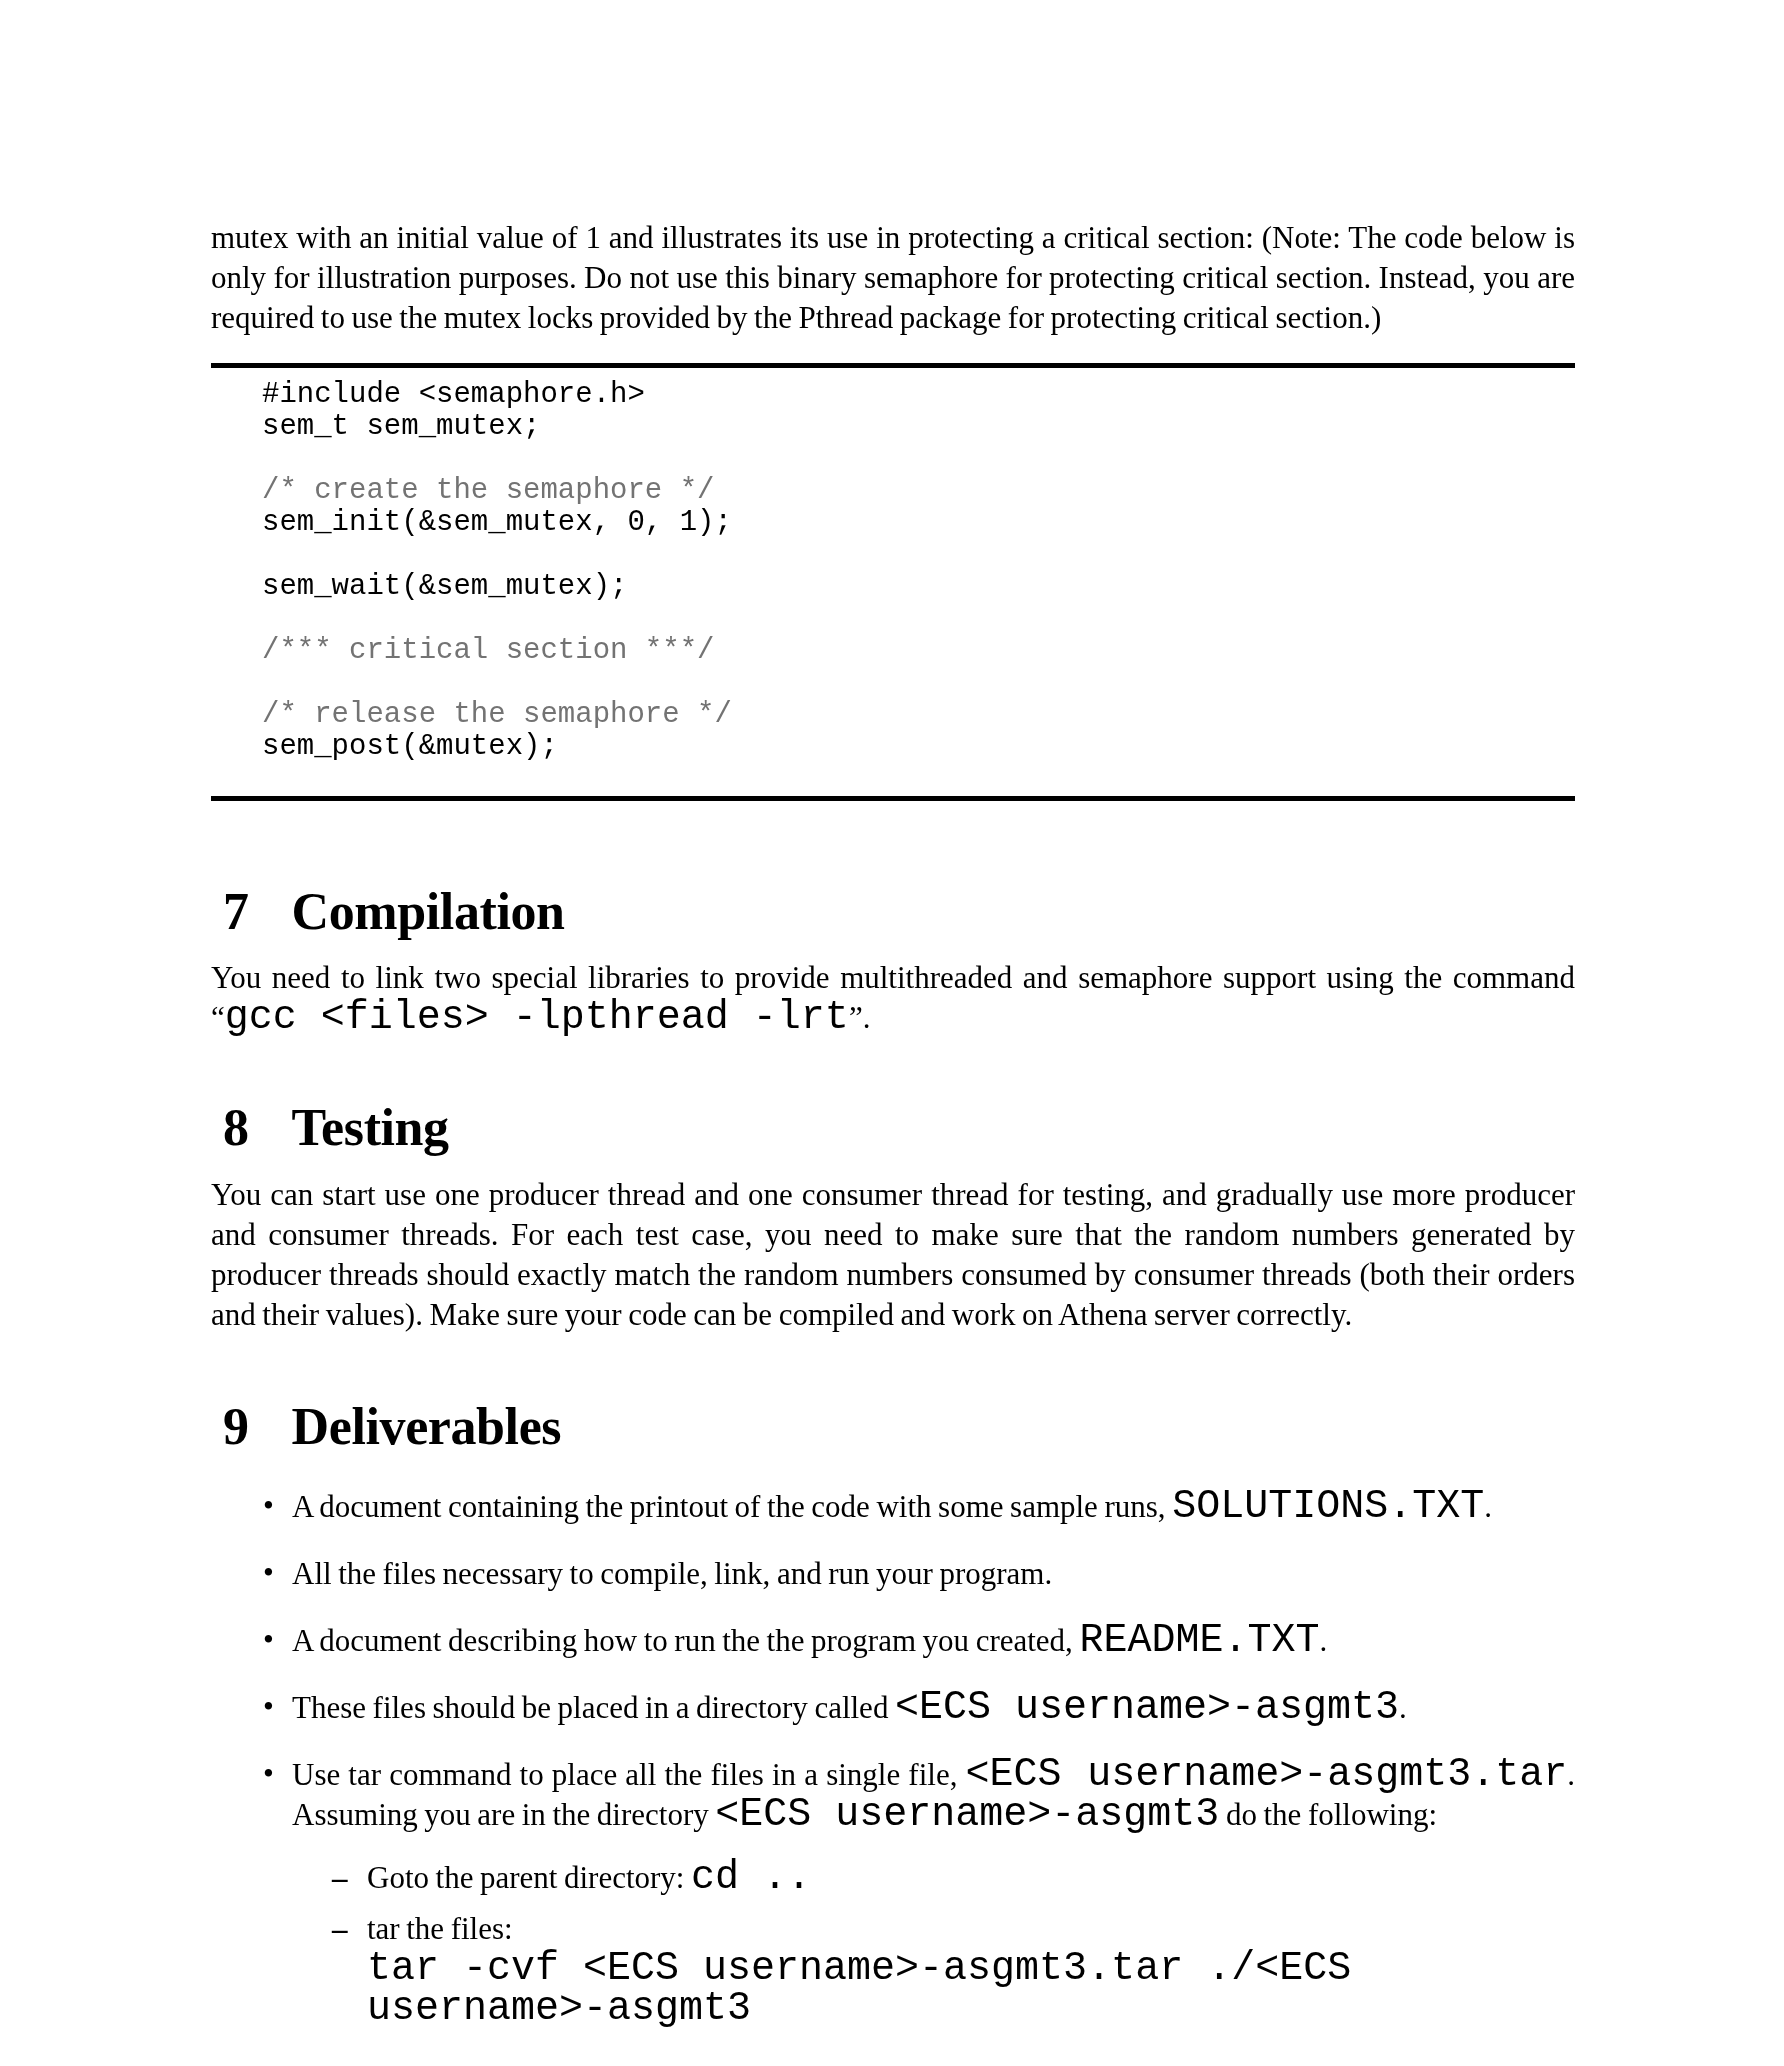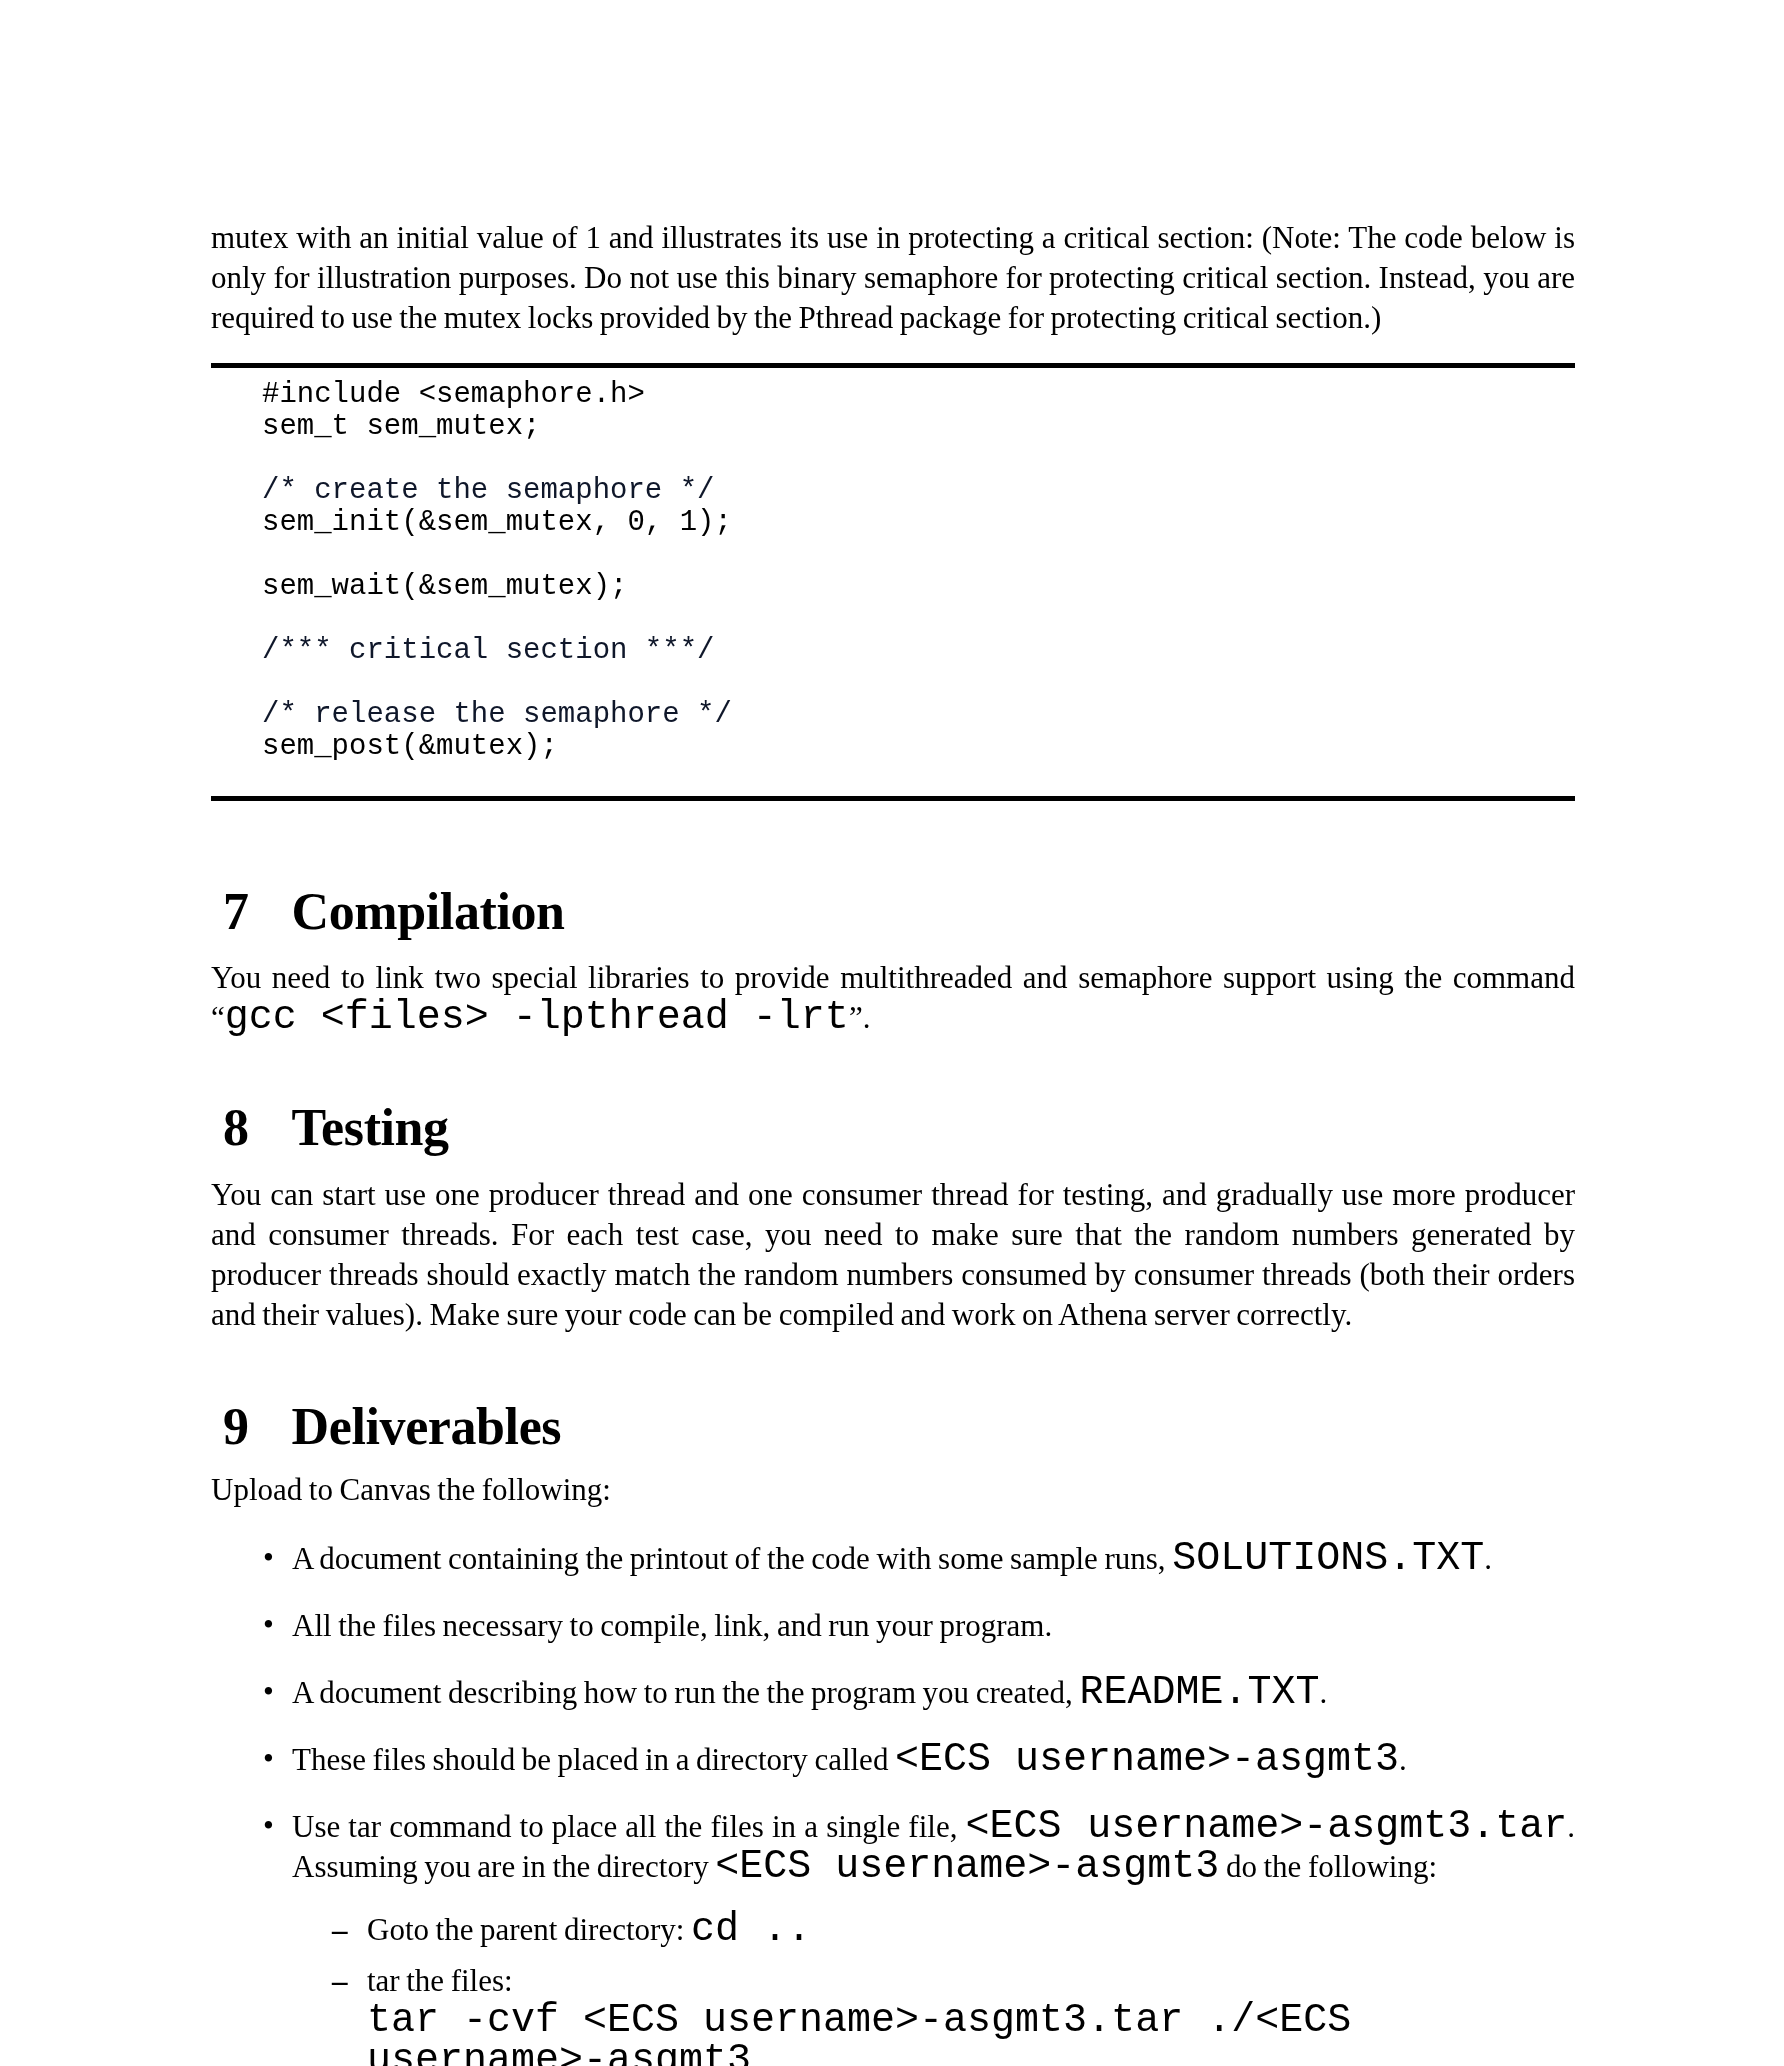--- a/index.html
+++ b/index.html
@@ -34,21 +34,21 @@
   }
   .rule-top { margin-top: 25px; }
   .rule-bottom { margin-top: 33px; }
   .code-block {
     margin: 11.6px 0 0 51px;
     font-family: "Liberation Mono", "DejaVu Sans Mono", monospace;
     font-size: 29px;
     line-height: 32px;
   }
   .codeline { white-space: pre; height: 32px; }
-  .codeline[data-type="comment"] { color: #0f172a; }
+  .codeline[data-type="comment"] { color: #737373; }
   .section-heading {
     margin: 12px;
     font-size: 52px;
     line-height: 62px;
     font-weight: bold;
     letter-spacing: -0.4px;
   }
   .h-compilation { margin-top: 80px; }
   .h-testing { margin-top: 59px; }
   .h-deliverables { margin-top: 61px; }
@@ -133,21 +133,20 @@
     <p class="para after-heading"><span class="seg-text">You need to link two special libraries to provide multithreaded and semaphore support using the command “</span><span class="seg-code">gcc &lt;files&gt; -lpthread -lrt</span><span class="seg-text">”.</span></p>
 
     <h2 class="section-heading h-testing">
       <span class="sec-num">8</span><span class="sec-title">Testing</span>
     </h2>
     <p class="para after-heading"><span class="seg-text">You can start use one producer thread and one consumer thread for testing, and gradually use more producer and consumer threads. For each test case, you need to make sure that the random numbers generated by producer threads should exactly match the random numbers consumed by consumer threads (both their orders and their values). Make sure your code can be compiled and work on Athena server correctly.</span></p>
 
     <h2 class="section-heading h-deliverables">
       <span class="sec-num">9</span><span class="sec-title">Deliverables</span>
     </h2>
-    <p class="para lead">Upload to Canvas the following:</p>
 
     <ul class="bullets">
       <li class="bullet"><span class="seg-text">A document containing the printout of the code with some sample runs, </span><span class="seg-code">SOLUTIONS.TXT</span><span class="seg-text">.</span></li>
       <li class="bullet"><span class="seg-text">All the files necessary to compile, link, and run your program.</span></li>
       <li class="bullet"><span class="seg-text">A document describing how to run the the program you created, </span><span class="seg-code">README.TXT</span><span class="seg-text">.</span></li>
       <li class="bullet"><span class="seg-text">These files should be placed in a directory called </span><span class="seg-code">&lt;ECS username&gt;-asgmt3</span><span class="seg-text">.</span></li>
       <li class="bullet">
         <span><span class="seg-text">Use tar command to place all the files in a single file, </span><span class="seg-code">&lt;ECS username&gt;-asgmt3.tar</span><span class="seg-text">. Assuming you are in the directory </span><span class="seg-code">&lt;ECS username&gt;-asgmt3</span><span class="seg-text"> do the following:</span></span>
         <ul class="subbullets">
           <li class="subbullet"><span class="seg-text">Goto the parent directory: </span><span class="seg-code">cd ..</span></li>

